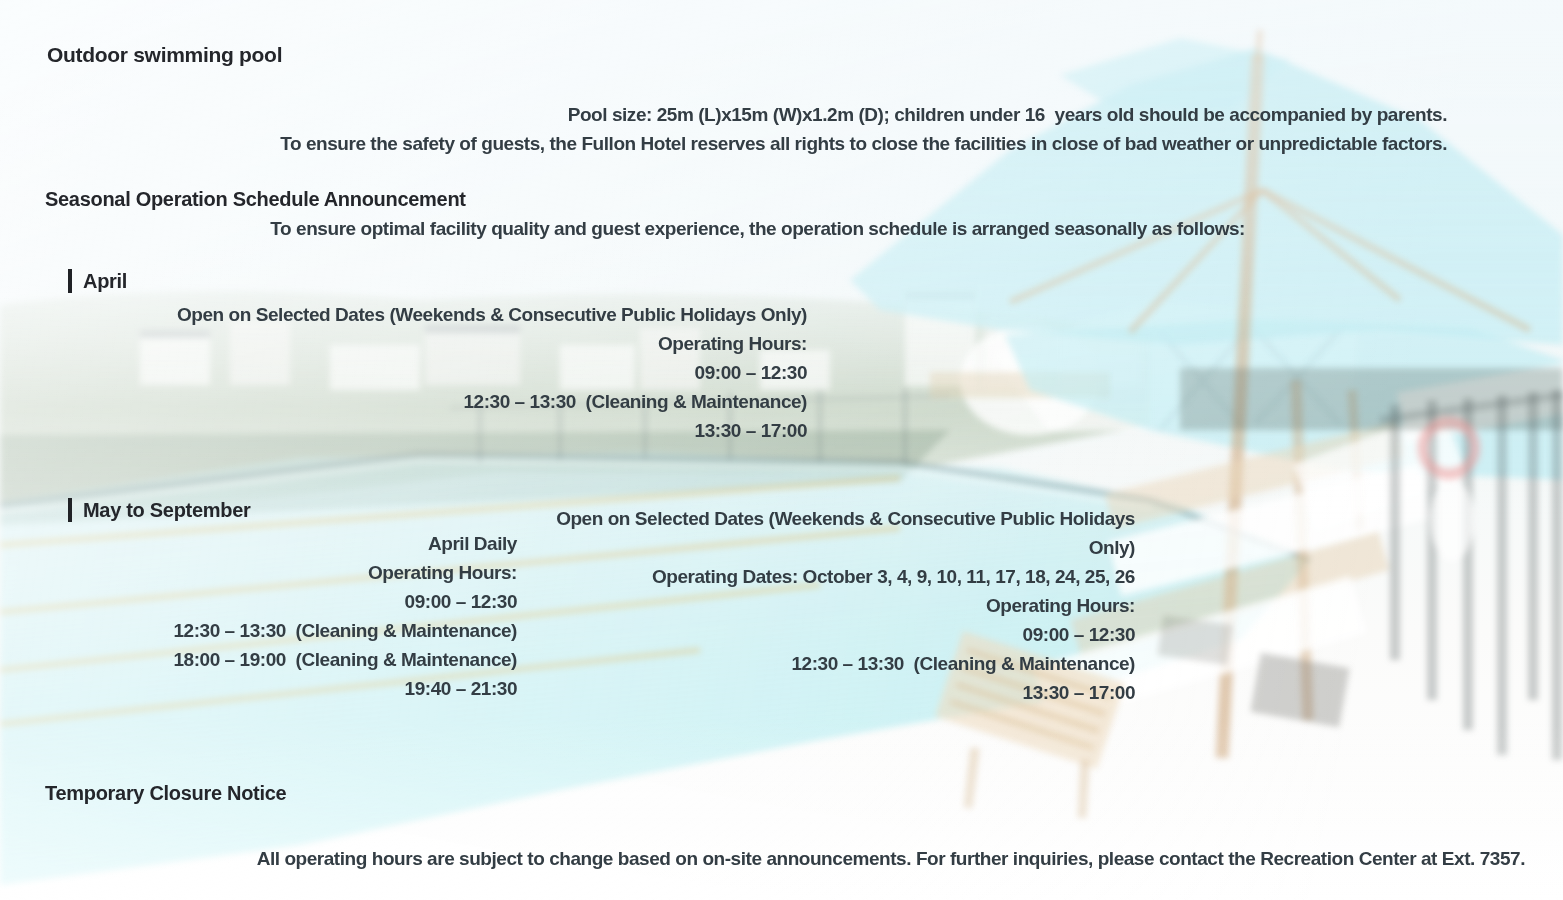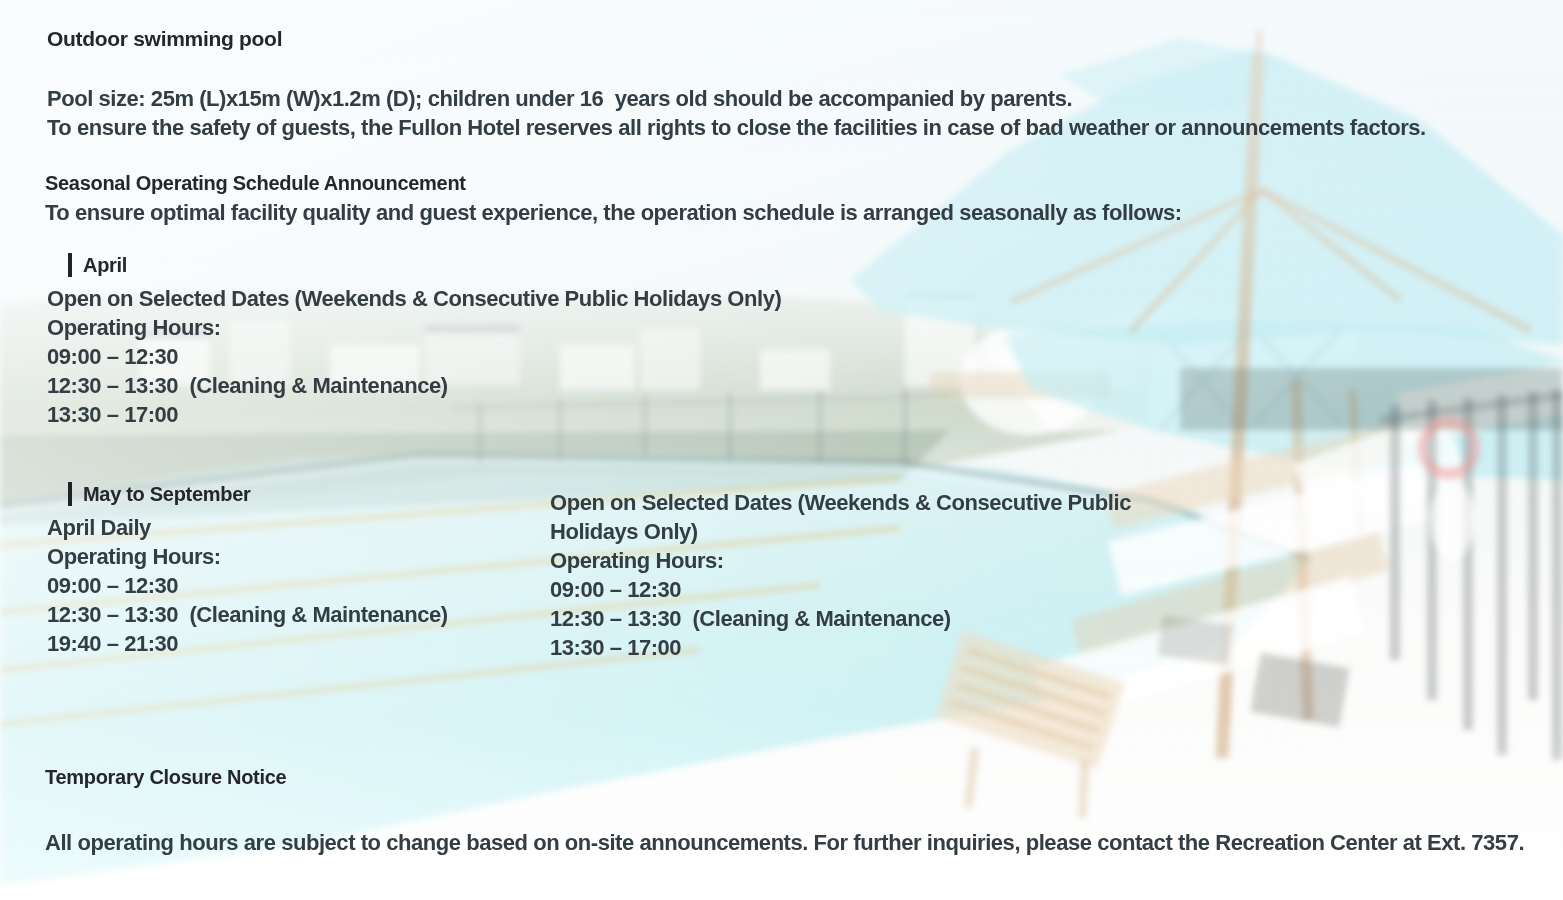--- a/index.html
+++ b/index.html
@@ -11,25 +11,25 @@
   .bg-photo{position:absolute;inset:0;}
   .bg-photo svg{display:block;}
   .photo-soft{filter:blur(3px);}
   .wash{
     position:absolute;inset:0;pointer-events:none;
     background:
       linear-gradient(180deg,rgba(255,255,255,.55) 0%,rgba(255,255,255,.34) 24%,rgba(255,255,255,.10) 42%,rgba(255,255,255,0) 58%),
       linear-gradient(100deg,rgba(255,255,255,.55) 0%,rgba(255,255,255,.28) 38%,rgba(255,255,255,.08) 66%,rgba(255,255,255,0) 86%),
       linear-gradient(0deg,rgba(255,255,255,.42) 0%,rgba(255,255,255,0) 20%);
   }
-  .content{position:absolute;inset:0;color:#323c43;}
+  .content{position:absolute;inset:0;color:#323c43;margin-top:16px;}
   .abs{position:absolute;}
   .line{
-    margin:0;font-size:22px;line-height:29px;font-weight:600;letter-spacing:-.45px;
-    white-space:pre-wrap;color:#333d44;
+    margin:0;font-size:19px;line-height:29px;font-weight:600;letter-spacing:-.45px;
+    white-space:pre-wrap;color:#333d44;text-align:right;
   }
   .h-main{margin:0;font-size:21px;line-height:26px;font-weight:700;letter-spacing:-.3px;color:#24262b;}
   .h-sub{margin:0;font-size:20px;line-height:26px;font-weight:700;letter-spacing:-.3px;color:#24262b;}
   .sec-head{display:flex;align-items:center;height:30px;margin-left:8px;padding-left:13px;}
   .bar{display:inline-block;width:4px;height:24px;background:#202226;margin-right:11px;}
   .sec-name{font-size:20px;font-weight:700;letter-spacing:-.3px;color:#24262b;line-height:26px;}
   .lines{margin-top:4px;}
 </style>
 </head>
 <body>
@@ -173,24 +173,24 @@
     </svg>
   </div>
 
   <div class="wash"></div>
 
   <div class="content">
     <h1 class="h-main abs" style="left:47px;top:26px;">Outdoor swimming pool</h1>
 
     <div class="abs" style="left:47px;top:84px;width:1400px;">
       <p class="line">Pool size: 25m (L)x15m (W)x1.2m (D); children under 16  years old should be accompanied by parents.</p>
-      <p class="line">To ensure the safety of guests, the Fullon Hotel reserves all rights to close the facilities in case of bad weather or announcements factors.</p>
+      <p class="line">To ensure the safety of guests, the Fullon Hotel reserves all rights to close the facilities in close of bad weather or unpredictable factors.</p>
     </div>
 
-    <h2 class="h-sub abs" style="left:45px;top:170px;">Seasonal Operating Schedule Announcement</h2>
+    <h2 class="h-sub abs" style="left:45px;top:170px;">Seasonal Operation Schedule Announcement</h2>
     <p class="line abs" style="left:45px;top:198px;width:1200px;">To ensure optimal facility quality and guest experience, the operation schedule is arranged seasonally as follows:</p>
 
     <section class="abs" style="left:47px;top:250px;width:760px;">
       <div class="sec-head">
         <span class="bar"></span>
         <span class="sec-name">April</span>
       </div>
       <div class="lines">
         <p class="line">Open on Selected Dates (Weekends &amp; Consecutive Public Holidays Only)</p>
         <p class="line">Operating Hours:</p>
@@ -203,27 +203,29 @@
     <section class="abs" style="left:47px;top:479px;width:470px;">
       <div class="sec-head">
         <span class="bar"></span>
         <span class="sec-name">May to September</span>
       </div>
       <div class="lines">
         <p class="line">April Daily</p>
         <p class="line">Operating Hours:</p>
         <p class="line">09:00 – 12:30</p>
         <p class="line">12:30 – 13:30  (Cleaning &amp; Maintenance)</p>
+        <p class="line">18:00 – 19:00  (Cleaning &amp; Maintenance)</p>
         <p class="line">19:40 – 21:30</p>
       </div>
     </section>
 
     <section class="abs" style="left:550px;top:484px;width:585px;">
       <div class="lines">
         <p class="line">Open on Selected Dates (Weekends &amp; Consecutive Public Holidays Only)</p>
+        <p class="line">Operating Dates: October 3, 4, 9, 10, 11, 17, 18, 24, 25, 26</p>
         <p class="line">Operating Hours:</p>
         <p class="line">09:00 – 12:30</p>
         <p class="line">12:30 – 13:30  (Cleaning &amp; Maintenance)</p>
         <p class="line">13:30 – 17:00</p>
       </div>
     </section>
 
     <h2 class="h-sub abs" style="left:45px;top:764px;">Temporary Closure Notice</h2>
 
     <p class="line abs" style="left:45px;top:828px;width:1480px;">All operating hours are subject to change based on on-site announcements. For further inquiries, please contact the Recreation Center at Ext. 7357.</p>

